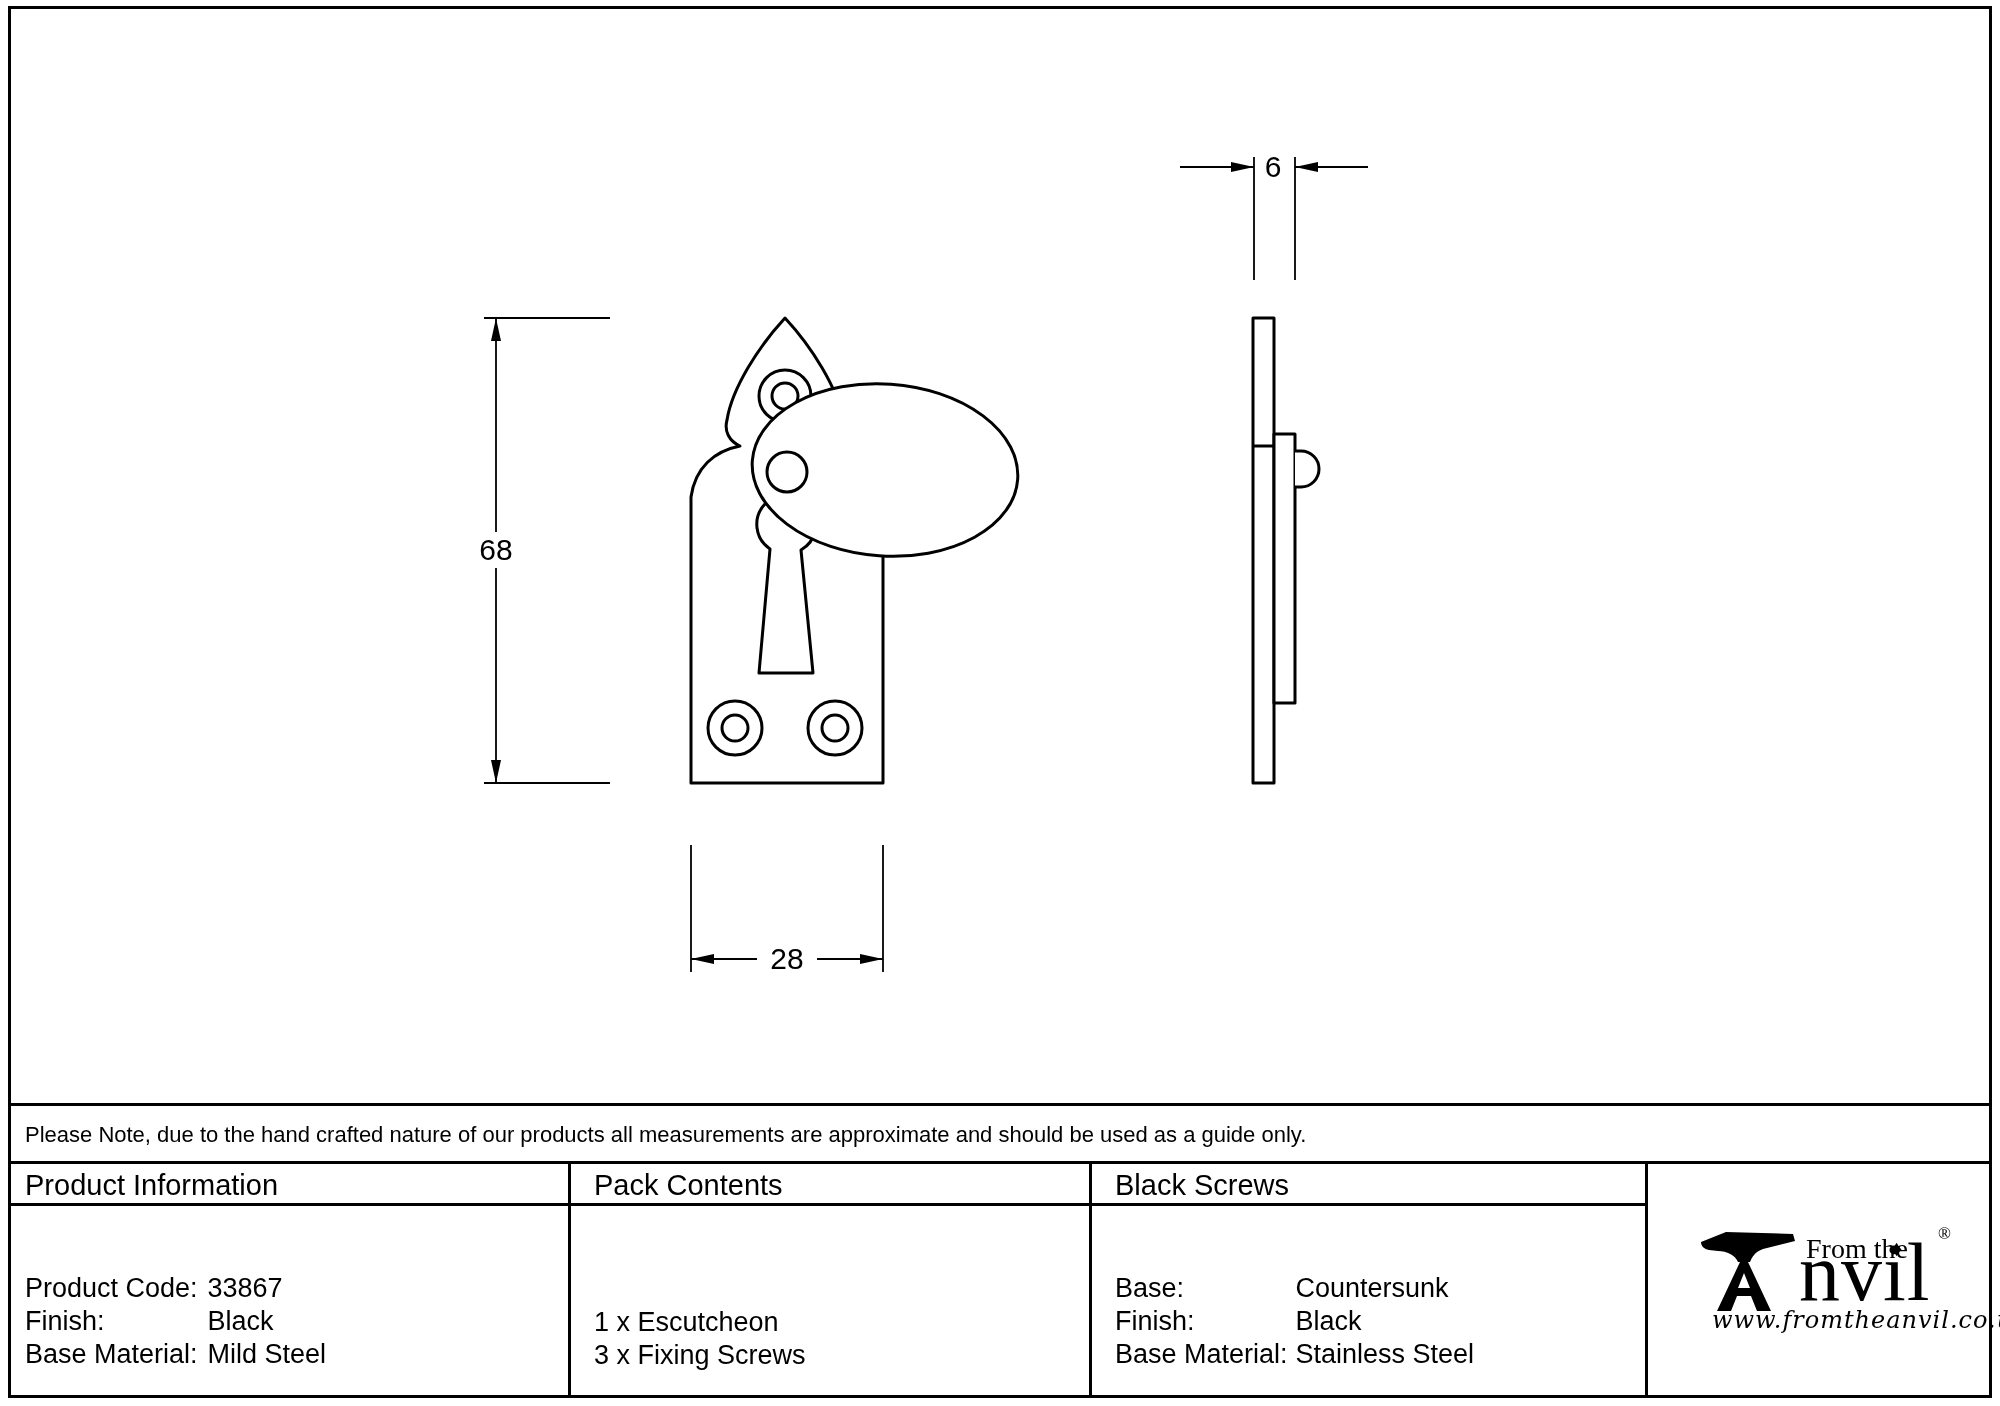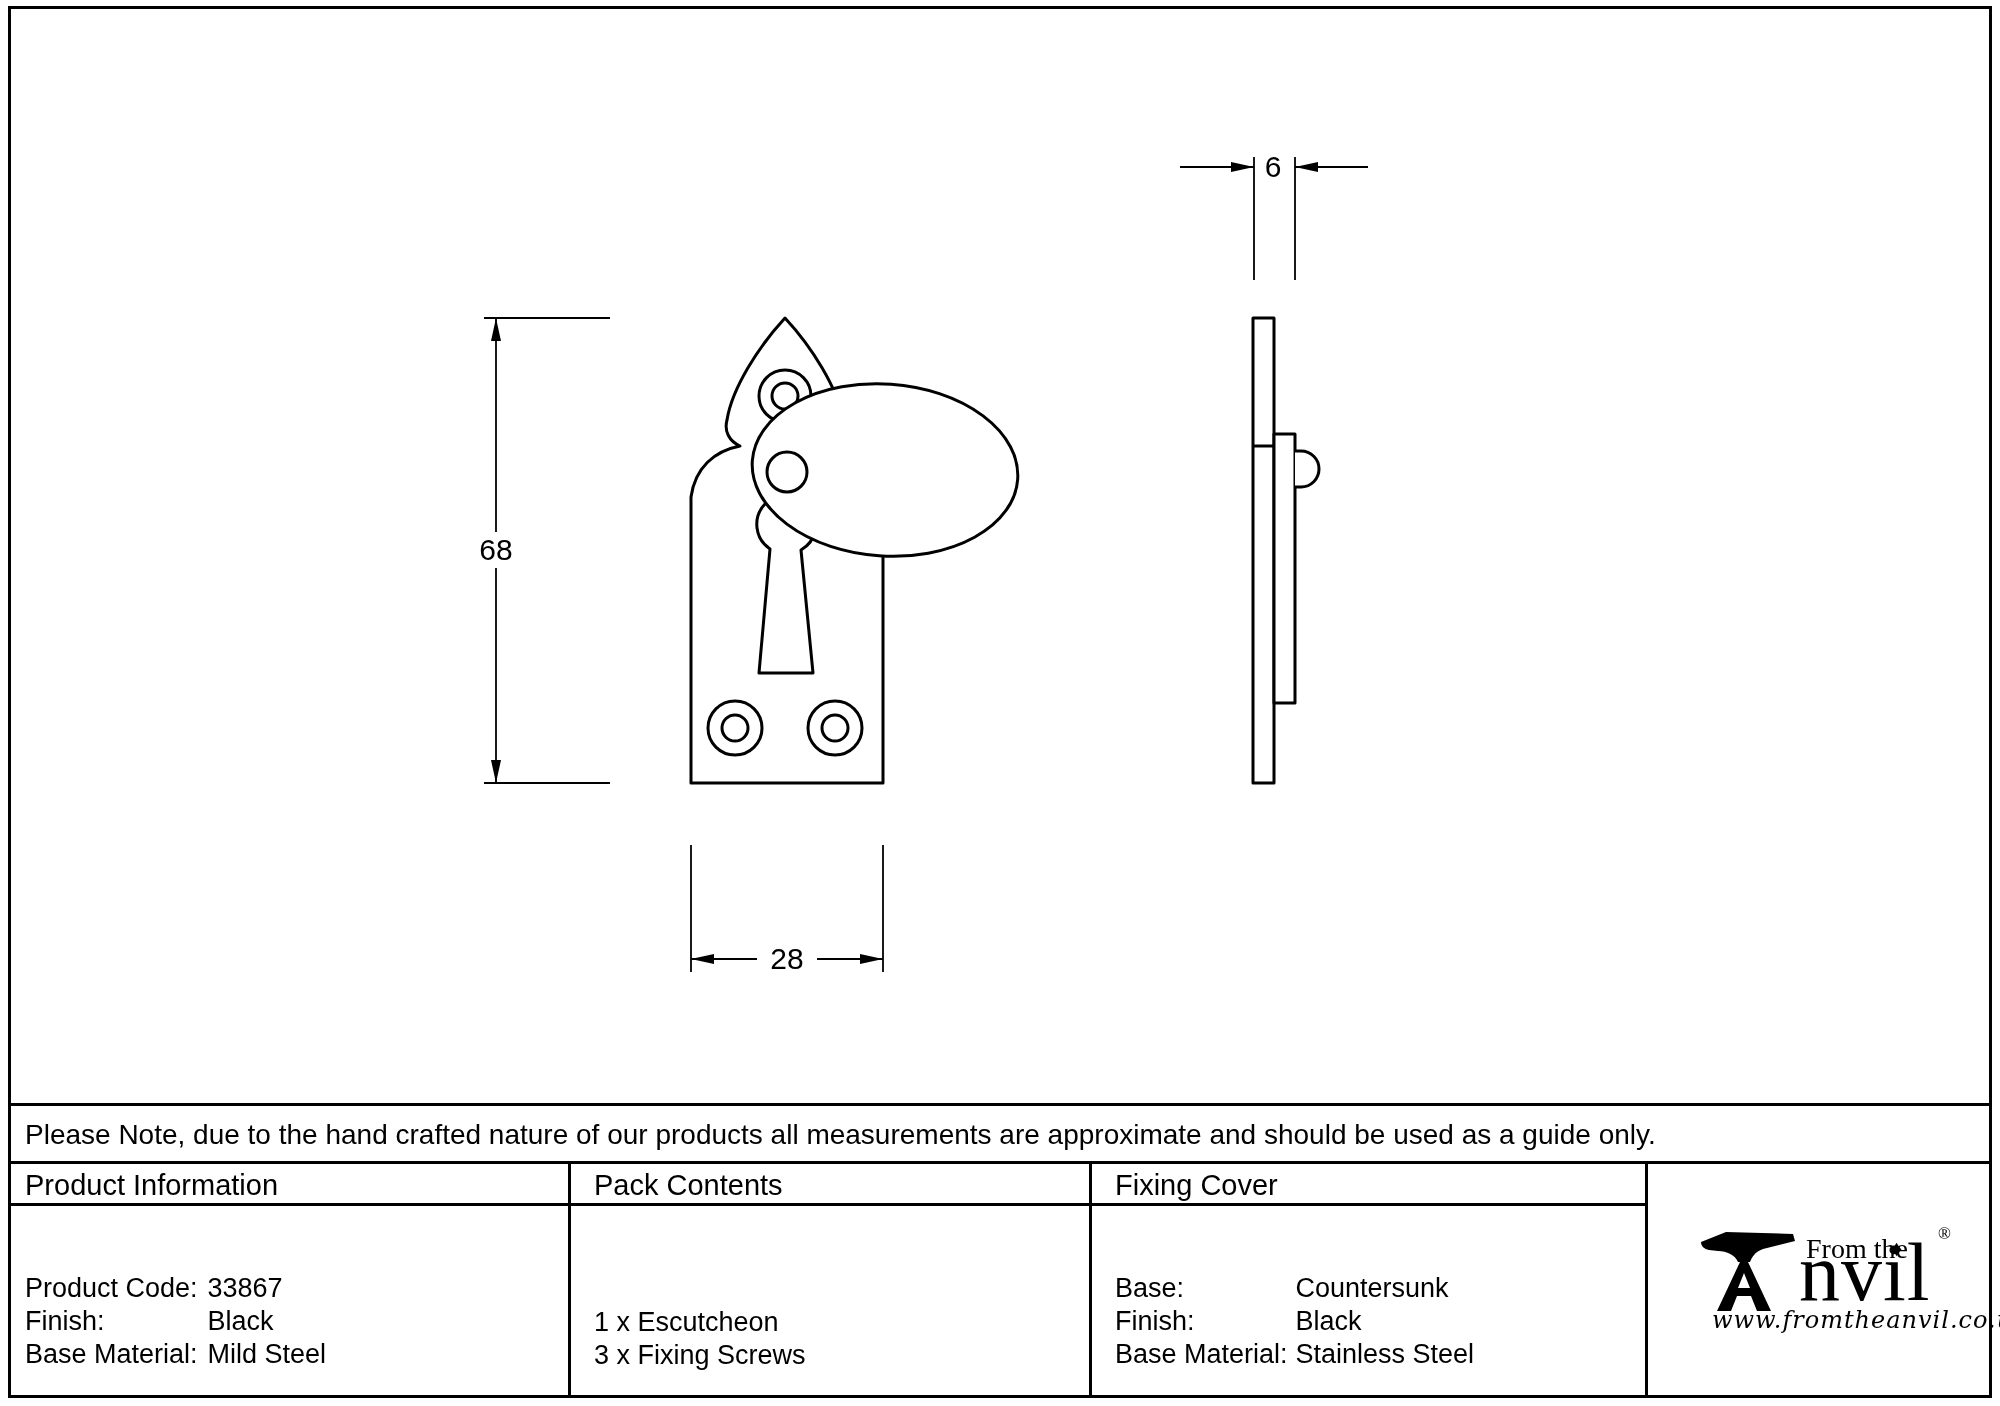--- a/index.html
+++ b/index.html
@@ -14,21 +14,21 @@
     border:3px solid #000; box-sizing:border-box;
   }
   .hline, .vline { position:absolute; background:#000; }
   .drawing-svg { position:absolute; left:0; top:0; }
   .drawing-svg text {
     font-family:"Liberation Sans", sans-serif;
     font-size:30px; fill:#000; stroke:none;
   }
   .note-text {
     position:absolute; left:25px; top:1119px; width:1950px;
-    font-size:28px; line-height:32px;
+    font-size:22px; line-height:32px;
   }
   .col-header { position:absolute; top:1169px; font-size:29px; }
   .rows { position:absolute; top:1272px; }
   .row { height:33px; line-height:33px; font-size:27px; white-space:nowrap; }
   .row .lab { display:inline-block; }
   .pi .lab  { width:175px; }
   .fs .lab  { width:173px; }
   .logo-anvil-icon { position:absolute; left:1698px; top:1229px; }
   .logo-from-the {
     position:absolute; left:1806px; top:1233px;
@@ -128,21 +128,21 @@
   <div class="hline" style="left:8px;  top:1161px; width:1984px; height:3px;"></div>
   <div class="hline" style="left:8px;  top:1203px; width:1637px; height:3px;"></div>
   <div class="vline" style="left:568px;  top:1161px; width:3px; height:237px;"></div>
   <div class="vline" style="left:1089px; top:1161px; width:3px; height:237px;"></div>
   <div class="vline" style="left:1645px; top:1161px; width:3px; height:237px;"></div>
 
   <div class="note-text">Please Note, due to the hand crafted nature of our products all measurements are approximate and should be used as a guide only.</div>
 
   <div class="col-header" style="left:25px;">Product Information</div>
   <div class="col-header" style="left:594px;">Pack Contents</div>
-  <div class="col-header" style="left:1115px;">Fixing Cover</div>
+  <div class="col-header" style="left:1115px;">Black Screws</div>
 
   <div class="rows pi" style="left:25px;">
     <div class="row">
       <span class="lab">Product Code:</span>
       <span class="val">33867</span>
     </div>
     <div class="row">
       <span class="lab">Finish:</span>
       <span class="val">Black</span>
     </div>

